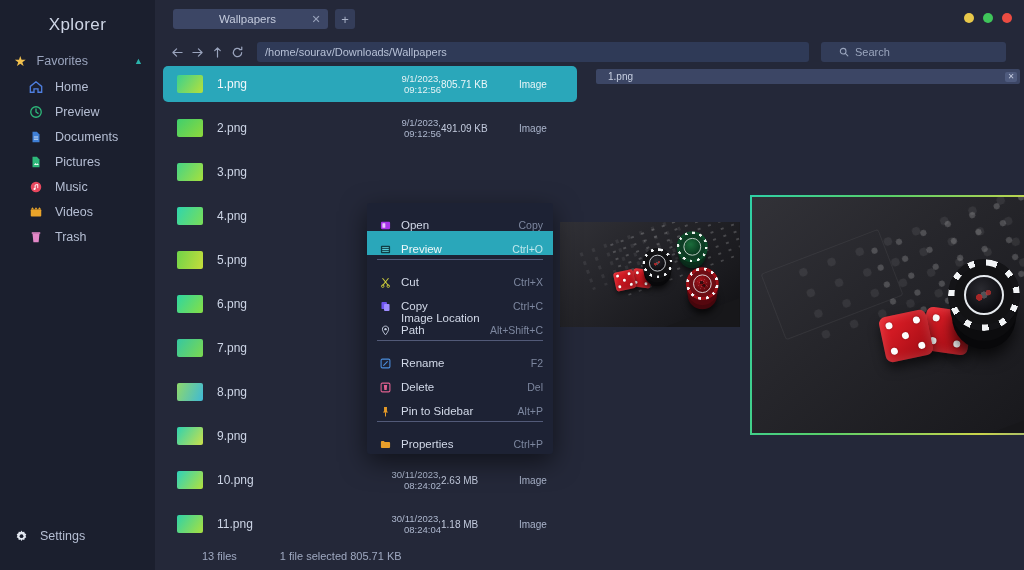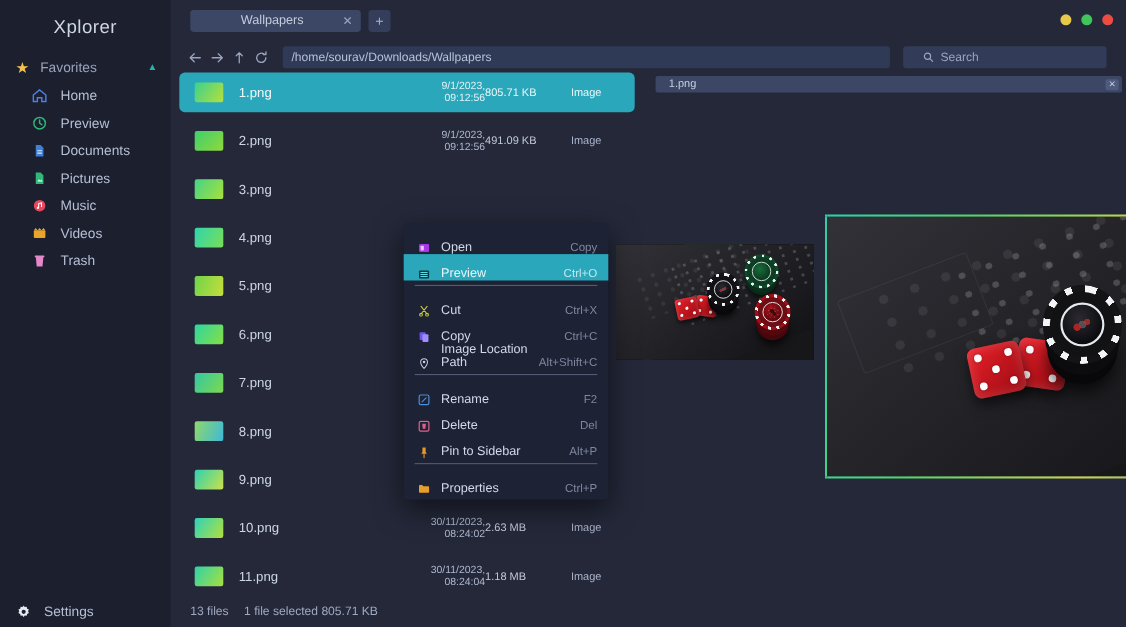--- a/index.html
+++ b/index.html
@@ -49,21 +49,21 @@
   }
   .nav-item .ico {
     width: 15px; height: 15px;
     display: flex; align-items: center; justify-content: center;
     flex: 0 0 15px;
   }
   .nav-item .txt { color: #b6bfd4; font-size: 12.5px; }
 
   .settings {
     position: absolute;
-    left: 0; bottom: 2px;
+    left: 0; bottom: 22px;
     display: flex; align-items: center; gap: 11px;
     padding-left: 14px;
     height: 24px;
     width: 100%;
     cursor: default;
   }
   .settings .txt { color: #b6bfd4; font-size: 12.5px; }
 
   
   .main {
@@ -204,21 +204,21 @@
   }
   .row.sel .ftype { color: #e8f5f7; }
 
   .statusbar {
     position: absolute;
     left: 0; right: 0; bottom: 0;
     height: 28px;
     display: flex; align-items: center; gap: 14px;
     padding-left: 18px;
   }
-  .statusbar span { color: #9fa9c1; font-size: 11px; }
+  .statusbar span { color: #9fa9c1; font-size: 11px; margin-left: 29px; }
 
   
   .preview {
     position: absolute;
     left: 430px; right: 0; top: 0; bottom: 0;
   }
   .preview-head {
     position: absolute;
     left: 11px; right: 4px; top: 7px;
     height: 15px;

